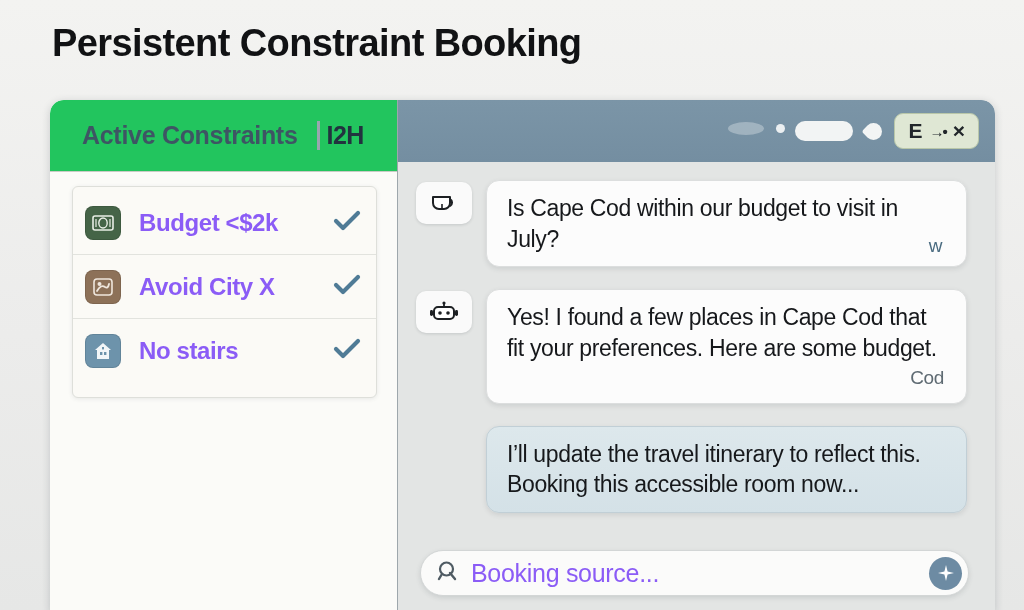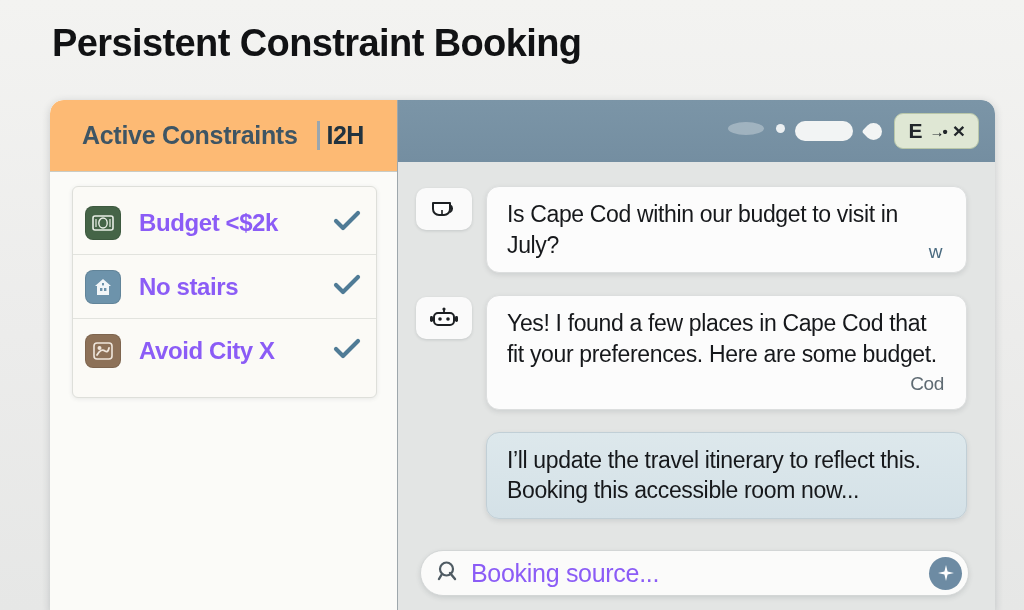--- a/index.html
+++ b/index.html
@@ -47,21 +47,21 @@
     flex: 0 0 348px;
     background: #fbfbf8;
     border-right: 1px solid #9ea7ac;
     display: flex;
     flex-direction: column;
     position: relative;
   }
 
   #constraints-header {
     height: 72px;
-    background: #fdba74;
+    background: #22c55e;
     border-bottom: 1px solid #c9ccc5;
     display: flex;
     align-items: center;
     padding: 0 18px 0 32px;
     border-radius: 13px 0 0 0;
   }
   #constraints-title {
     font-size: 25px;
     font-weight: bold;
     color: #3e5564;
@@ -200,21 +200,21 @@
     align-items: center;
     gap: 7px;
     font-size: 21px;
     font-weight: bold;
     color: #21262a;
   }
   #topbar-badge .arrow { font-size: 15px; letter-spacing:-2px; }
 
   #chat-body {
     flex: 1;
-    padding: 24px 28px 0 18px;
+    padding: 18px 28px 0 18px;
     overflow: hidden;
   }
 
   .msg-row { display: flex; align-items: flex-start; margin-bottom: 22px; }
 
   .avatar {
     flex: 0 0 56px;
     width: 56px;
     height: 42px;
     background: #fafafa;
@@ -322,45 +322,45 @@
         </span>
         <span class="c-label">Budget &lt;$2k</span>
         <span class="c-check">
           <svg width="28" height="22" viewBox="0 0 28 22">
             <path d="M3 11 L10 18 L25 3" fill="none" stroke="#4f7b96" stroke-width="4.2" stroke-linecap="round" stroke-linejoin="round"></path>
           </svg>
         </span>
       </div>
 
       <div class="constraint-row">
+        <span class="c-icon brown">
+          <svg width="22" height="20" viewBox="0 0 22 20">
+            <rect x="2" y="2" width="18" height="16" rx="3" fill="none" stroke="#efe6dc" stroke-width="1.6"></rect>
+            <path d="M5 14 q4 -7 8 -4 q3 2 4 -3" fill="none" stroke="#efe6dc" stroke-width="1.8" stroke-linecap="round"></path>
+            <circle cx="7.5" cy="7" r="2" fill="#efe6dc"></circle>
+          </svg>
+        </span>
+        <span class="c-label">Avoid City X</span>
+        <span class="c-check">
+          <svg width="28" height="22" viewBox="0 0 28 22">
+            <path d="M3 11 L10 18 L25 3" fill="none" stroke="#4f7b96" stroke-width="4.2" stroke-linecap="round" stroke-linejoin="round"></path>
+          </svg>
+        </span>
+      </div>
+
+      <div class="constraint-row">
         <span class="c-icon blue">
           <svg width="20" height="20" viewBox="0 0 20 20">
             <path d="M10 2 L18 9 H16 V18 H4 V9 H2 Z" fill="#f2f6f8"></path>
             <rect x="7" y="11" width="2.4" height="3" fill="#6d93ab"></rect>
             <rect x="11" y="11" width="2.4" height="3" fill="#6d93ab"></rect>
             <rect x="9" y="6" width="2" height="2.4" fill="#6d93ab"></rect>
           </svg>
         </span>
         <span class="c-label">No stairs</span>
-        <span class="c-check">
-          <svg width="28" height="22" viewBox="0 0 28 22">
-            <path d="M3 11 L10 18 L25 3" fill="none" stroke="#4f7b96" stroke-width="4.2" stroke-linecap="round" stroke-linejoin="round"></path>
-          </svg>
-        </span>
-      </div>
-
-      <div class="constraint-row">
-        <span class="c-icon brown">
-          <svg width="22" height="20" viewBox="0 0 22 20">
-            <rect x="2" y="2" width="18" height="16" rx="3" fill="none" stroke="#efe6dc" stroke-width="1.6"></rect>
-            <path d="M5 14 q4 -7 8 -4 q3 2 4 -3" fill="none" stroke="#efe6dc" stroke-width="1.8" stroke-linecap="round"></path>
-            <circle cx="7.5" cy="7" r="2" fill="#efe6dc"></circle>
-          </svg>
-        </span>
-        <span class="c-label">Avoid City X</span>
         <span class="c-check">
           <svg width="28" height="22" viewBox="0 0 28 22">
             <path d="M3 11 L10 18 L25 3" fill="none" stroke="#4f7b96" stroke-width="4.2" stroke-linecap="round" stroke-linejoin="round"></path>
           </svg>
         </span>
       </div>
 
     </div>
 
 

